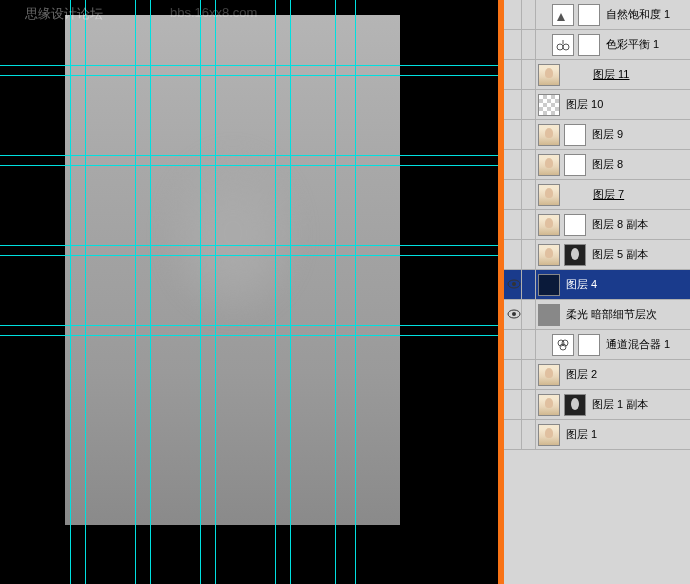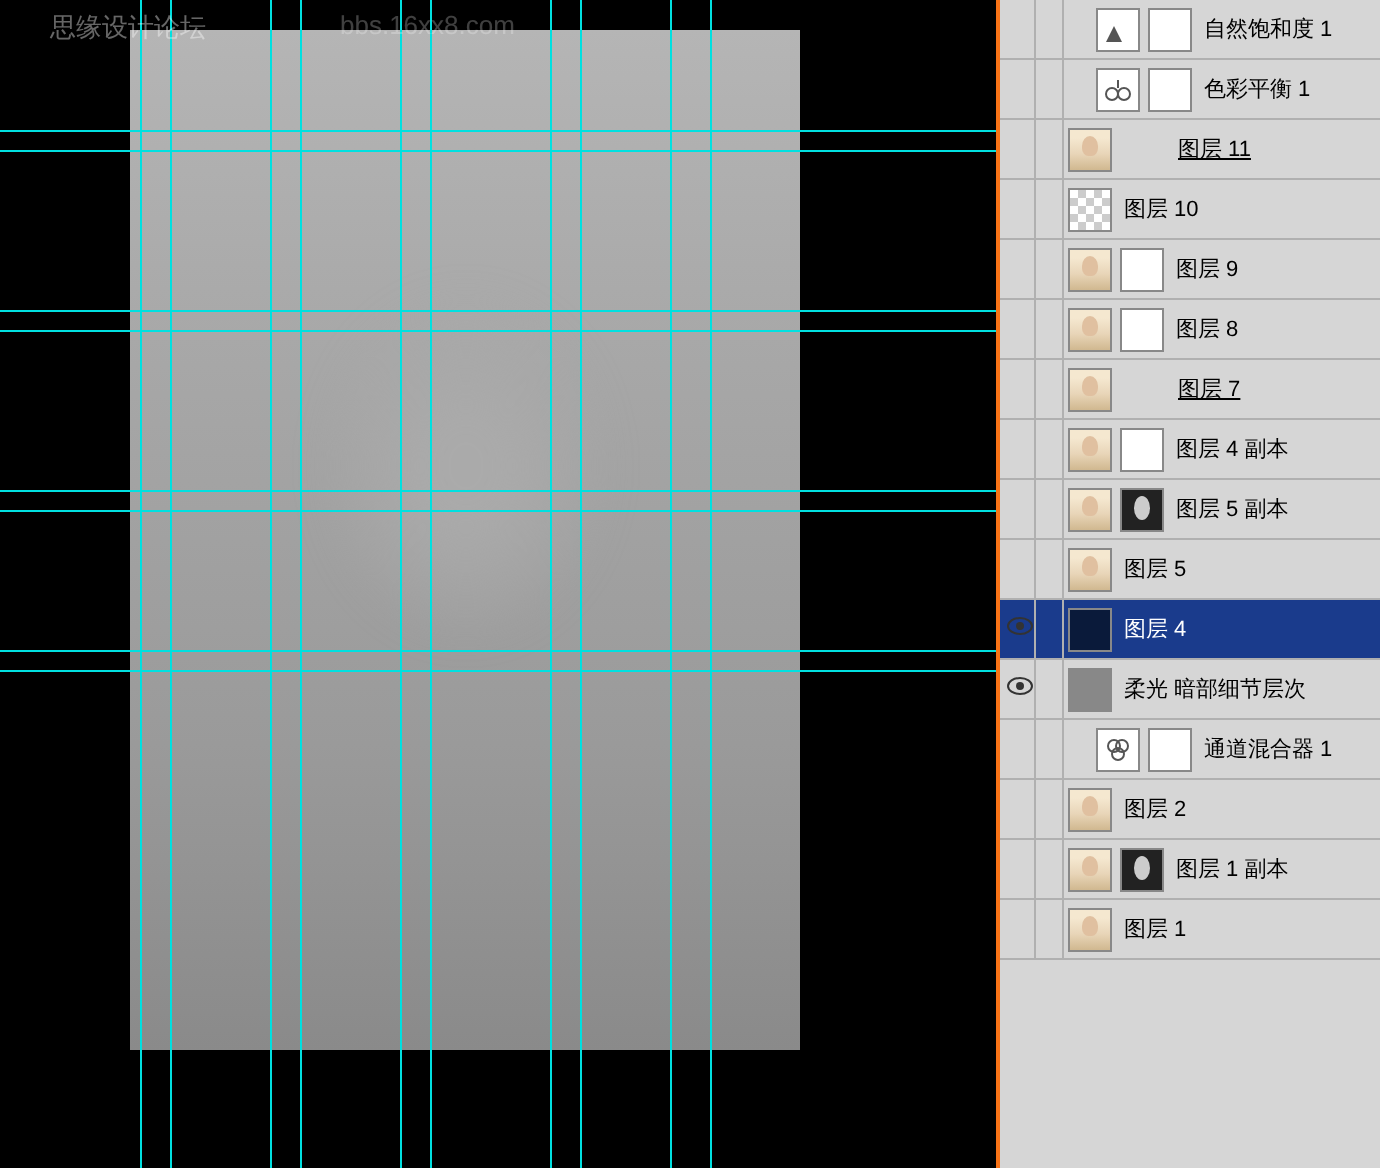--- a/index.html
+++ b/index.html
@@ -2,21 +2,21 @@
 <html><head>
 <meta charset="utf-8">
 <style>
 * { margin: 0; padding: 0; box-sizing: border-box; }
 body { width: 690px; height: 584px; background: #000; font-family: "Microsoft YaHei", sans-serif; font-size: 11px; color: #000; overflow: hidden; display: flex; }
 .canvas-area { width: 498px; height: 584px; background: #000; position: relative; overflow: hidden; padding-left: 20px; }
 .artwork { position: absolute; left: 65px; top: 15px; width: 335px; height: 510px; background: linear-gradient(180deg, #b5b5b5 0%, #a8a8a8 30%, #9a9a9a 70%, #8a8a8a 100%); }
 .face-shape { position: absolute; left: 50%; top: 25%; transform: translateX(-50%); width: 150px; height: 180px; background: radial-gradient(ellipse, #aaa 20%, transparent 70%); border-radius: 50%; filter: blur(8px); }
 .guide-h { position: absolute; left: 0; right: 0; height: 1px; background: #00e0e0; }
 .guide-v { position: absolute; top: 0; bottom: 0; width: 1px; background: #00e0e0; }
-.layers-panel { width: 192px; height: 584px; background: #d6d6d6; overflow-y: auto; border-left: 2px solid #f97316; }
+.layers-panel { width: 192px; height: 584px; background: #d6d6d6; overflow-y: auto; border-left: 6px solid #f97316; }
 .layer-row { display: flex; align-items: center; height: 30px; border-bottom: 1px solid #b0b0b0; padding-left: 2px; }
 .layer-row.selected { background: #1a3b8c; color: #fff; text-align: right; }
 .vis-col { width: 16px; height: 100%; display: flex; align-items: center; justify-content: center; border-right: 1px solid #b0b0b0; }
 .lock-col { width: 14px; height: 100%; border-right: 1px solid #b0b0b0; }
 .indent { width: 14px; flex-shrink: 0; }
 .thumb { width: 22px; height: 22px; border: 1px solid #888; margin: 0 2px; flex-shrink: 0; background: #fff; position: relative; }
 .thumb.portrait { background: linear-gradient(180deg, #f5e8d0 20%, #e8d5b8 60%, #d0b890 100%); }
 .thumb.portrait::after { content: ""; position: absolute; left: 30%; top: 15%; width: 40%; height: 50%; background: #e0c0a0; border-radius: 50% 50% 40% 40%; }
 .thumb.checker { background: repeating-conic-gradient(#ccc 0% 25%, #fff 0% 50%) 0 0/8px 8px; }
 .thumb.white { background: #fff; }
@@ -121,34 +121,28 @@
         <div class="vis-col"></div>
         <div class="lock-col"></div>
         <div class="thumb portrait"></div>
         <span class="layer-name underline">图层 7</span>
       </div>
       <div class="layer-row">
         <div class="vis-col"></div>
         <div class="lock-col"></div>
         <div class="thumb portrait"></div>
         <div class="thumb white"></div>
-        <span class="layer-name">图层 4 副本</span>
+        <span class="layer-name">图层 8 副本</span>
       </div>
       <div class="layer-row">
         <div class="vis-col"></div>
         <div class="lock-col"></div>
         <div class="thumb portrait"></div>
         <div class="thumb bw-portrait"></div>
         <span class="layer-name">图层 5 副本</span>
-      </div>
-      <div class="layer-row">
-        <div class="vis-col"></div>
-        <div class="lock-col"></div>
-        <div class="thumb portrait"></div>
-        <span class="layer-name">图层 5</span>
       </div>
       <div class="layer-row selected">
         <div class="vis-col">
           <span><svg width="14" height="10" viewBox="0 0 14 10">
               <ellipse cx="7" cy="5" rx="6" ry="4" fill="none" stroke="#333" stroke-width="1"></ellipse>
               <circle cx="7" cy="5" r="2" fill="#333"></circle>
             </svg></span>
         </div>
         <div class="lock-col"></div>
         <div class="thumb dark-blue"></div>

